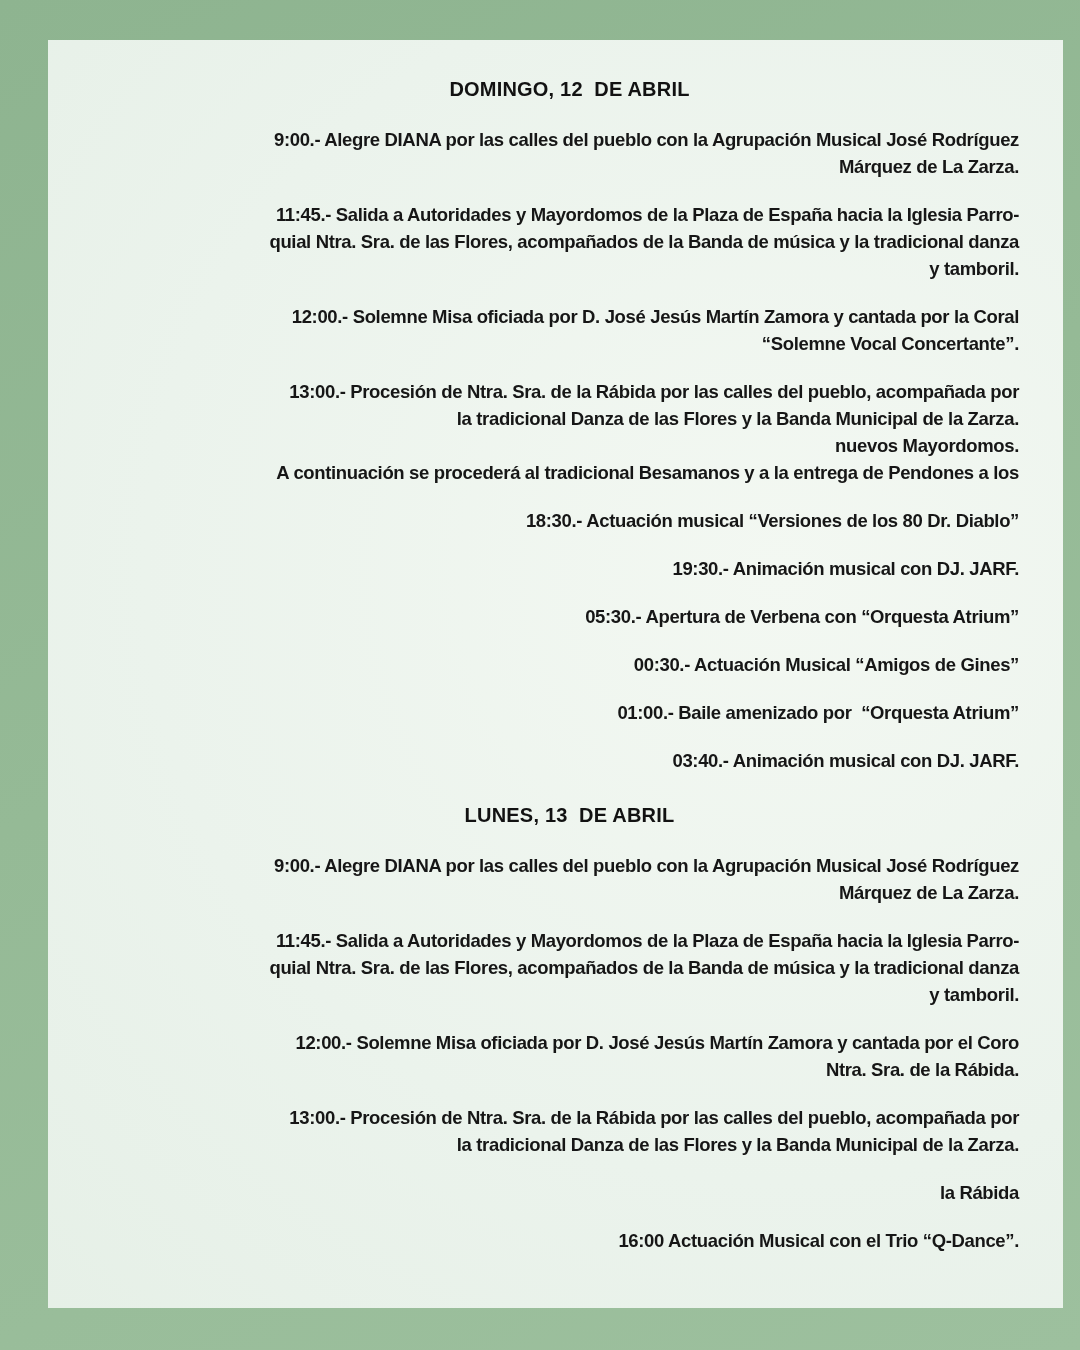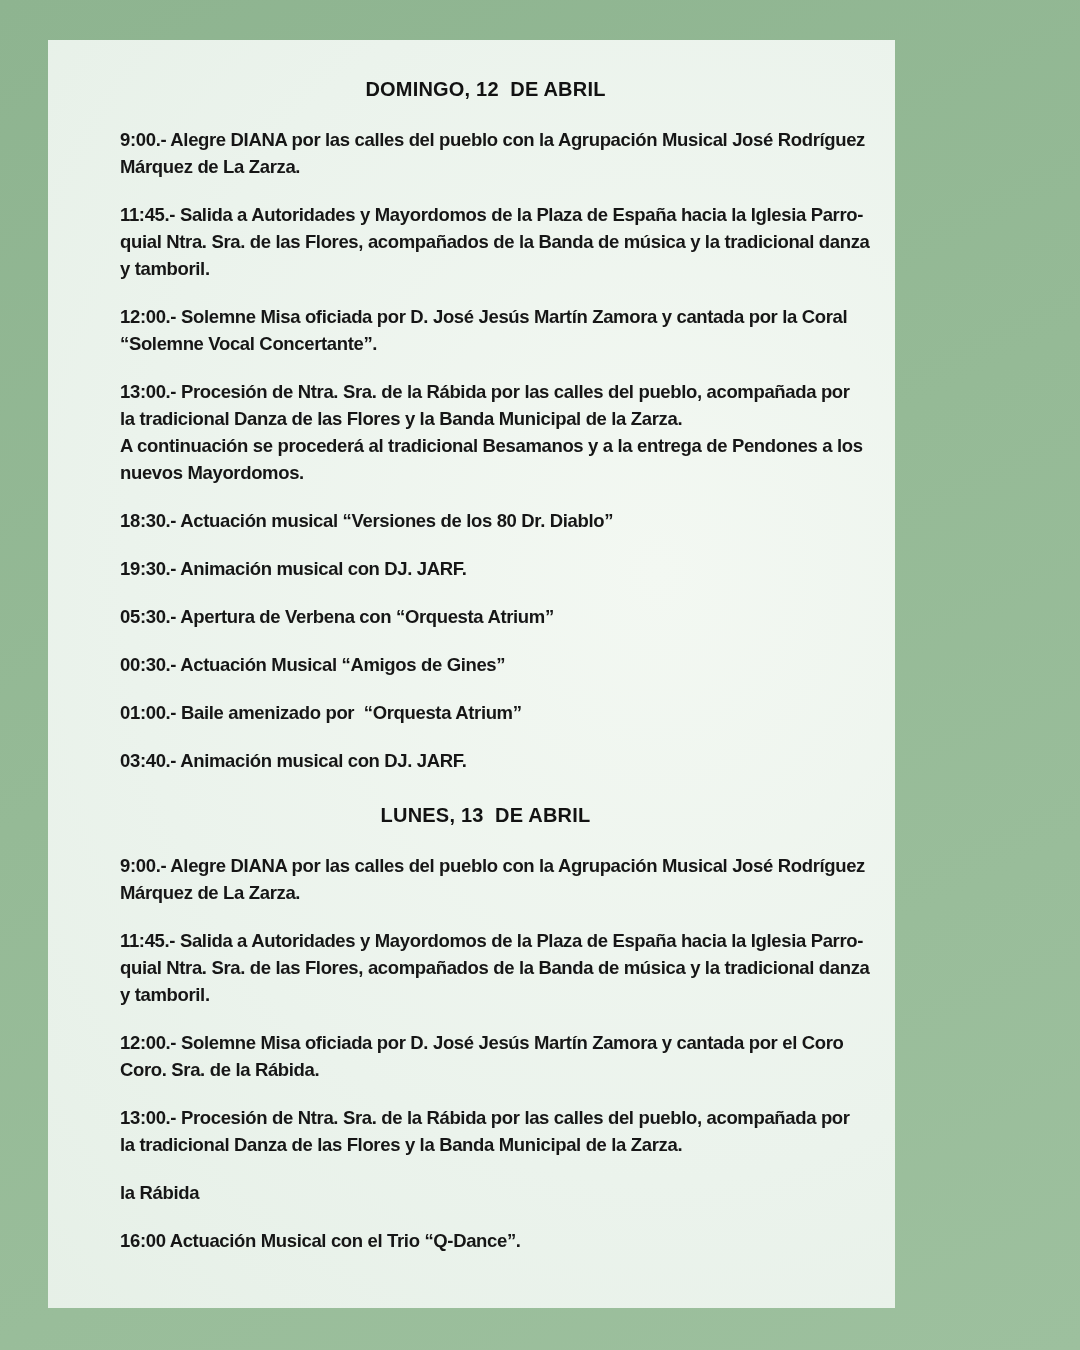--- a/index.html
+++ b/index.html
@@ -8,39 +8,39 @@
     height: 1350px;
     position: relative;
     font-family: "Liberation Sans", sans-serif;
     background: linear-gradient(155deg, #8eb490 0%, #95ba96 45%, #9dc09e 100%);
     overflow: hidden;
   }
   .page {
     position: absolute;
     left: 48px;
     top: 40px;
-    width: 847px;
+    width: 1015px;
     height: 1268px;
     box-sizing: border-box;
     padding: 36px 44px 0 72px;
     background: radial-gradient(130% 100% at 72% 42%, #f3f8f2 0%, #ebf3ec 48%, #e3eee4 100%);
     overflow: hidden;
   }
   .section-title {
     font-weight: 700;
     font-size: 20px;
     line-height: 27px;
     text-align: center;
     white-space: pre;
     color: #121212;
     letter-spacing: 0.2px;
     margin: 0 0 23px 0;
   }
   .section + .section { margin-top: 28px; }
-  .event { margin: 0 0 21px 0; }
+  .event { margin: 0 0 21px 0; text-align: right; }
   .line {
     font-weight: 700;
     font-size: 18.5px;
     line-height: 27px;
     letter-spacing: -0.35px;
     white-space: pre;
     color: #161616;
   }
   .artifact {
     display: inline-block;
@@ -66,22 +66,22 @@
         <div class="line">quial Ntra. Sra. de las Flores, acompañados de la Banda de música y la tradicional danza</div>
         <div class="line">y tamboril.</div>
       </div>
       <div class="event">
         <div class="line">12:00.- Solemne Misa oficiada por D. José Jesús Martín Zamora y cantada por la Coral</div>
         <div class="line">“Solemne Vocal Concertante”.</div>
       </div>
       <div class="event">
         <div class="line">13:00.- Procesión de Ntra. Sra. de la Rábida por las calles del pueblo, acompañada por</div>
         <div class="line">la tradicional Danza de las Flores y la Banda Municipal de la Zarza.</div>
+        <div class="line">nuevos Mayordomos.</div>
         <div class="line">A continuación se procederá al tradicional Besamanos y a la entrega de Pendones a los</div>
-        <div class="line">nuevos Mayordomos.</div>
       </div>
       <div class="event">
         <div class="line">18:30.- Actuación musical “Versiones de los 80 Dr. Diablo”</div>
       </div>
       <div class="event">
         <div class="line">19:30.- Animación musical con DJ. JARF.</div>
       </div>
       <div class="event">
         <div class="line">05:30.- Apertura de Verbena con “Orquesta Atrium”</div>
       </div>
@@ -101,21 +101,21 @@
         <div class="line">9:00.- Alegre DIANA por las calles del pueblo con la Agrupación Musical José Rodríguez</div>
         <div class="line">Márquez de La Zarza.</div>
       </div>
       <div class="event">
         <div class="line">11:45.- Salida a Autoridades y Mayordomos de la Plaza de España hacia la Iglesia Parro-</div>
         <div class="line">quial Ntra. Sra. de las Flores, acompañados de la Banda de música y la tradicional danza</div>
         <div class="line">y tamboril.</div>
       </div>
       <div class="event">
         <div class="line">12:00.- Solemne Misa oficiada por D. José Jesús Martín Zamora y cantada por el Coro</div>
-        <div class="line">Coro. Sra. de la Rábida.</div>
+        <div class="line">Ntra. Sra. de la Rábida.</div>
       </div>
       <div class="event">
         <div class="line">13:00.- Procesión de Ntra. Sra. de la Rábida por las calles del pueblo, acompañada por</div>
         <div class="line">la tradicional Danza de las Flores y la Banda Municipal de la Zarza.</div>
       </div>
       <div class="event">
         <div class="line">la Rábida</div>
       </div>
       <div class="event">
         <div class="line">16:00 Actuación Musical con el Trio “Q-Dance”.</div>

